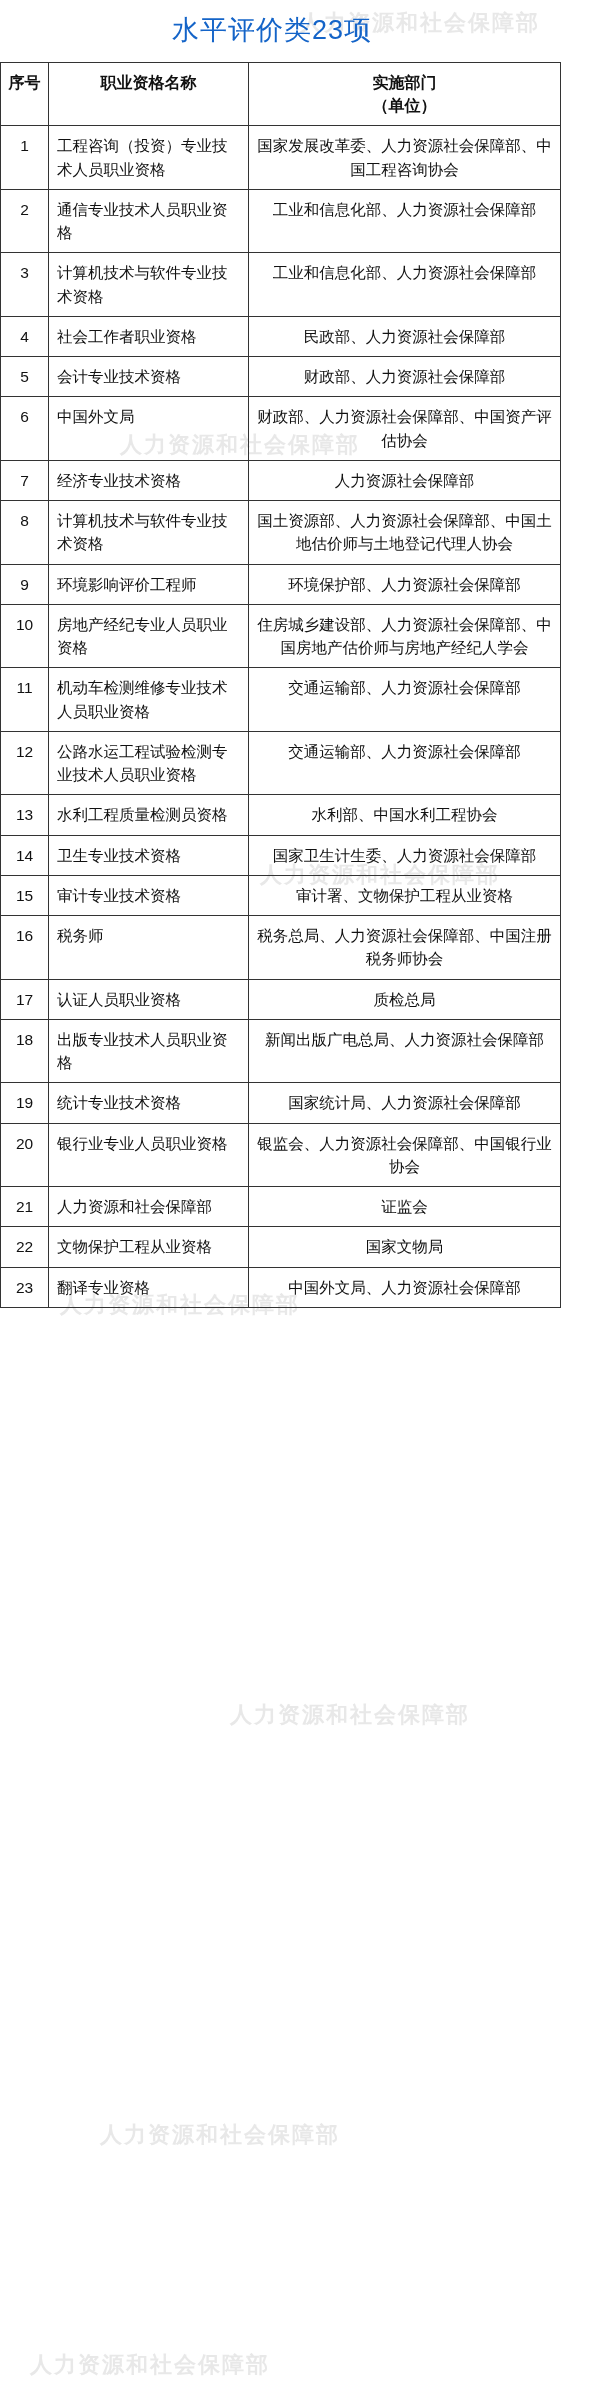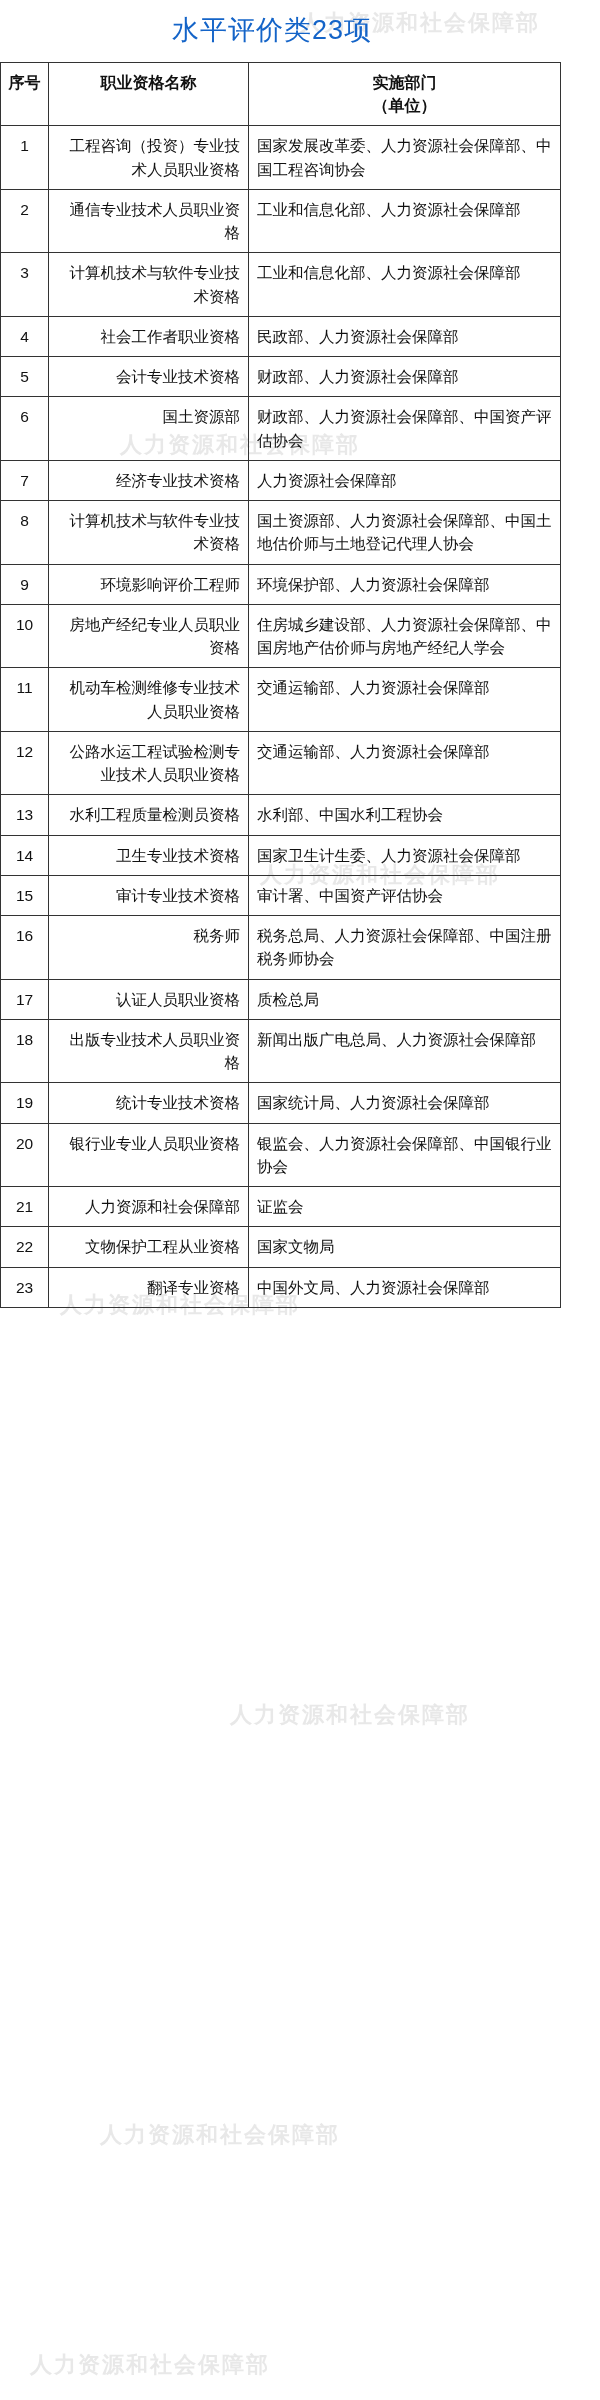--- a/index.html
+++ b/index.html
@@ -60,24 +60,24 @@
   col.c-dept { width: 312px; }
 
   td.num {
     text-align: center;
     padding: 8px 2px;
     font-size: 16px;
     white-space: nowrap;
   }
   td.name {
     padding: 8px 8px;
-    text-align: right;
   }
   td.dept {
     padding: 8px 8px;
+    text-align: center;
   }
   .wm {
     position: absolute;
     z-index: 1;
     color: rgba(150,150,150,0.22);
     font-size: 22px;
     font-weight: bold;
     white-space: nowrap;
     letter-spacing: 2px;
     pointer-events: none;
@@ -143,21 +143,21 @@
           <td class="name">社会工作者职业资格</td>
           <td class="dept">民政部、人力资源社会保障部</td>
         </tr>
         <tr>
           <td class="num">5</td>
           <td class="name">会计专业技术资格</td>
           <td class="dept">财政部、人力资源社会保障部</td>
         </tr>
         <tr>
           <td class="num">6</td>
-          <td class="name">国土资源部</td>
+          <td class="name">中国外文局</td>
           <td class="dept">财政部、人力资源社会保障部、中国资产评估协会</td>
         </tr>
         <tr>
           <td class="num">7</td>
           <td class="name">经济专业技术资格</td>
           <td class="dept">人力资源社会保障部</td>
         </tr>
         <tr>
           <td class="num">8</td>
           <td class="name">计算机技术与软件专业技术资格</td>
@@ -189,21 +189,21 @@
           <td class="dept">水利部、中国水利工程协会</td>
         </tr>
         <tr>
           <td class="num">14</td>
           <td class="name">卫生专业技术资格</td>
           <td class="dept">国家卫生计生委、人力资源社会保障部</td>
         </tr>
         <tr>
           <td class="num">15</td>
           <td class="name">审计专业技术资格</td>
-          <td class="dept">审计署、中国资产评估协会</td>
+          <td class="dept">审计署、文物保护工程从业资格</td>
         </tr>
         <tr>
           <td class="num">16</td>
           <td class="name">税务师</td>
           <td class="dept">税务总局、人力资源社会保障部、中国注册税务师协会</td>
         </tr>
         <tr>
           <td class="num">17</td>
           <td class="name">认证人员职业资格</td>
           <td class="dept">质检总局</td>

